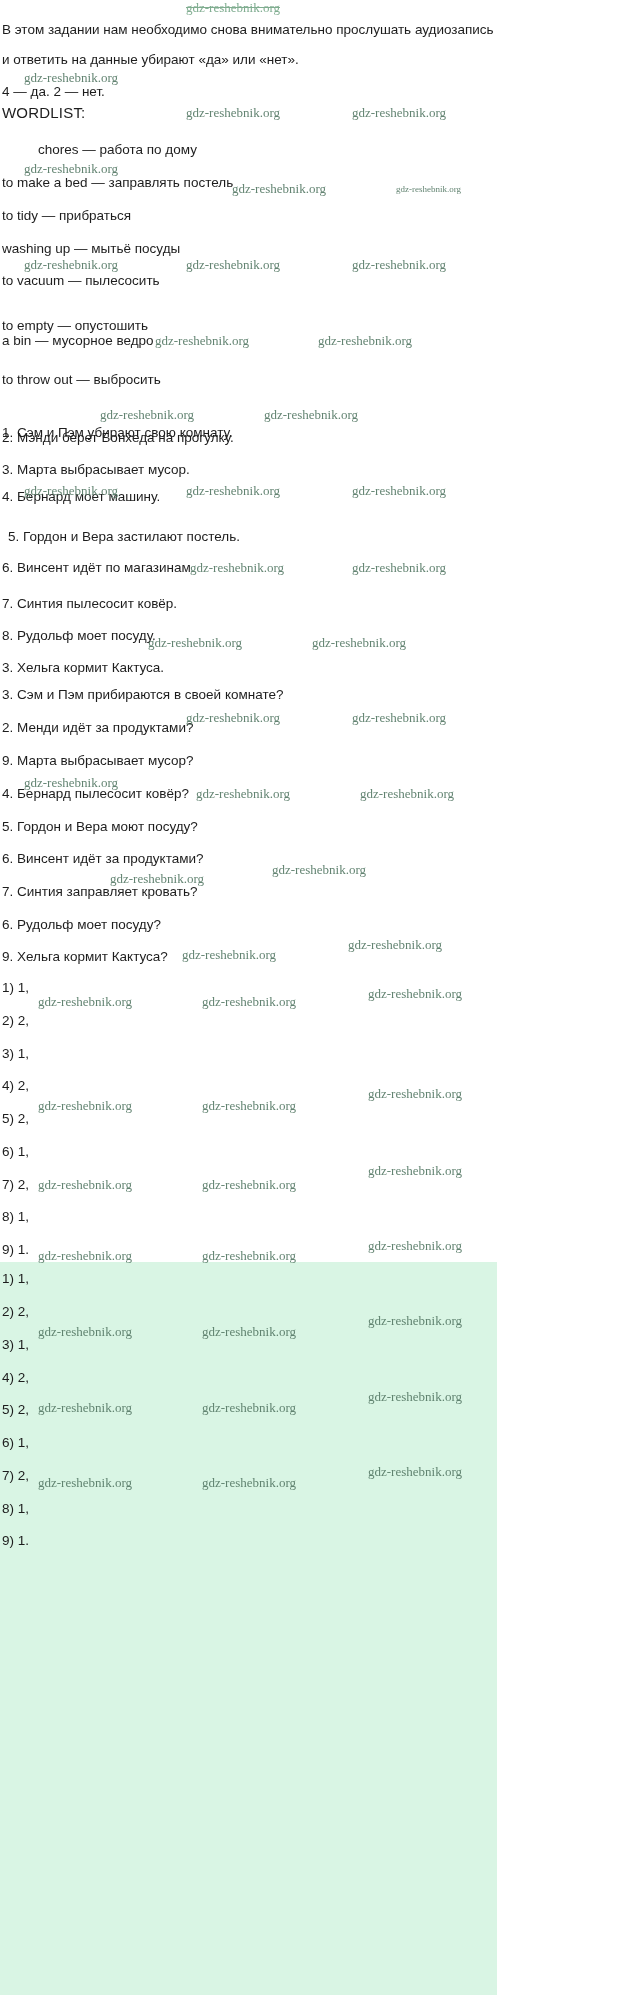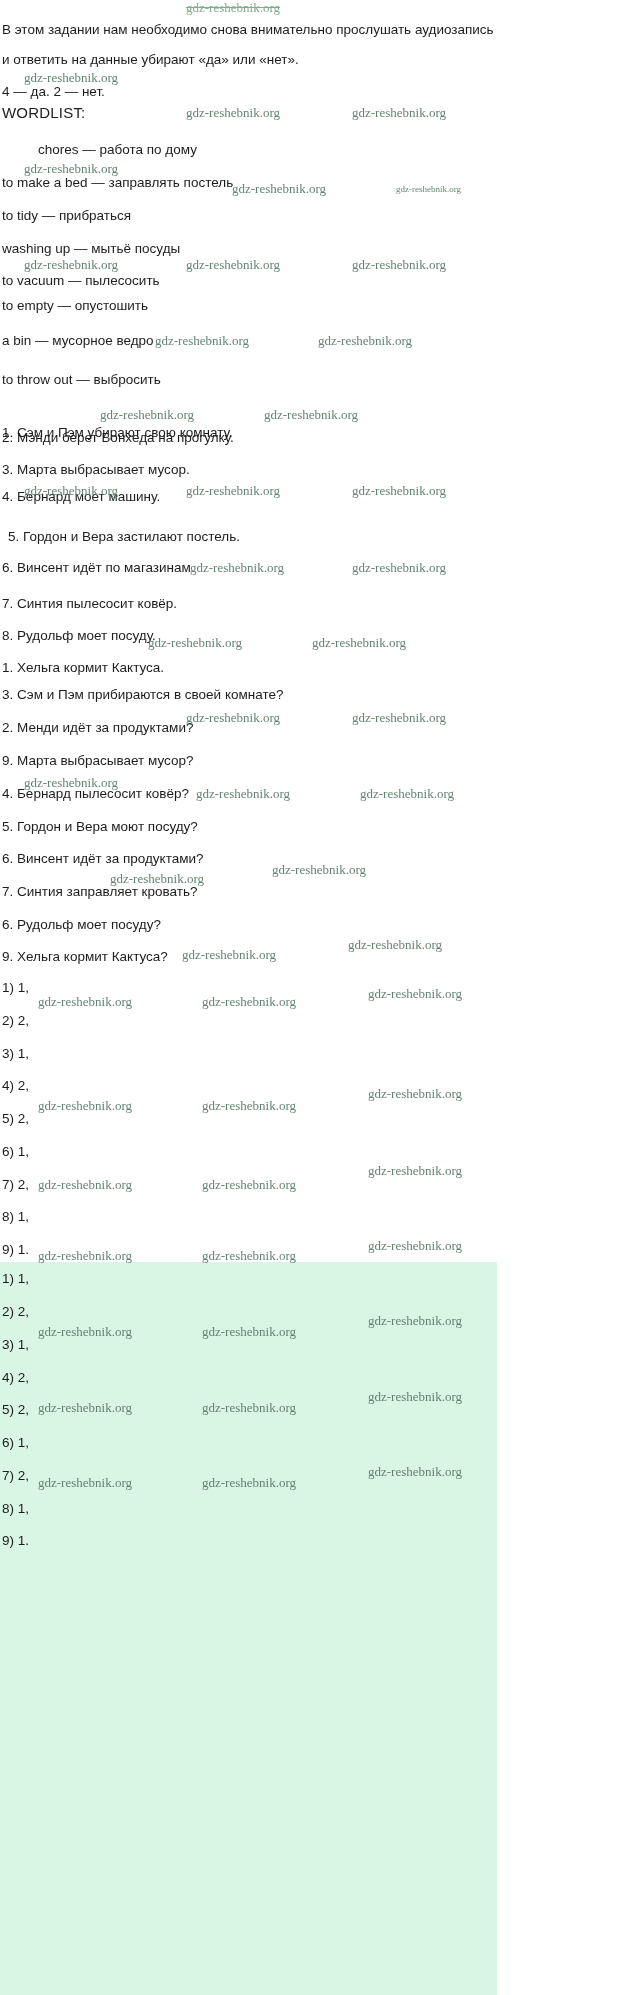--- a/index.html
+++ b/index.html
@@ -65,33 +65,33 @@
   <div class="line" style="left:2px; top:22px;">В этом задании нам необходимо снова внимательно прослушать аудиозапись</div>
   <div class="line" style="left:2px; top:52px;">и ответить на данные убирают «да» или «нет».</div>
   <div class="line" style="left:2px; top:84px;">4 — да. 2 — нет.</div>
 
   <div class="line wordlist-label" style="left:2px; top:105px;">WORDLIST:</div>
   <div class="line" style="left:2px; top:142px;margin-left:36px;">chores — работа по дому</div>
   <div class="line" style="left:2px; top:175px;">to make a bed — заправлять постель</div>
   <div class="line" style="left:2px; top:208px;">to tidy — прибраться</div>
   <div class="line" style="left:2px; top:241px;">washing up — мытьё посуды</div>
   <div class="line" style="left:2px; top:273px;">to vacuum — пылесосить</div>
-  <div class="line" style="left:2px; top:298px;text-align:center;">to empty — опустошить</div>
+  <div class="line" style="left:2px; top:318px;text-align:center;">to empty — опустошить</div>
   <div class="line" style="left:2px; top:333px;">a bin — мусорное ведро</div>
   <div class="line" style="left:2px; top:372px;">to throw out — выбросить</div>
 
   <div class="line" style="left:2px; top:397px;margin-top:28px;">1. Сэм и Пэм убирают свою комнату.</div>
   <div class="line" style="left:2px; top:430px;">2. Мэнди берет Бонхеда на прогулку.</div>
   <div class="line" style="left:2px; top:462px;">3. Марта выбрасывает мусор.</div>
   <div class="line" style="left:2px; top:489px;">4. Бернард моет машину.</div>
   <div class="line" style="left:8px; top:529px;">5. Гордон и Вера застилают постель.</div>
   <div class="line" style="left:2px; top:560px;">6. Винсент идёт по магазинам</div>
   <div class="line" style="left:2px; top:596px;">7. Синтия пылесосит ковёр.</div>
   <div class="line" style="left:2px; top:628px;">8. Рудольф моет посуду.</div>
-  <div class="line" style="left:2px; top:660px;">1. Хельга кормит Кактуса.</div>
+  <div class="line" style="left:2px; top:660px;">3. Хельга кормит Кактуса.</div>
 
   <div class="line" style="left:2px; top:687px;">3. Сэм и Пэм прибираются в своей комнате?</div>
   <div class="line" style="left:2px; top:720px;">2. Менди идёт за продуктами?</div>
   <div class="line" style="left:2px; top:753px;">9. Марта выбрасывает мусор?</div>
   <div class="line" style="left:2px; top:786px;text-align:center;">4. Бернард пылесосит ковёр?</div>
   <div class="line" style="left:2px; top:819px;">5. Гордон и Вера моют посуду?</div>
   <div class="line" style="left:2px; top:851px;">6. Винсент идёт за продуктами?</div>
   <div class="line" style="left:2px; top:884px;">7. Синтия заправляет кровать?</div>
   <div class="line" style="left:2px; top:917px;">6. Рудольф моет посуду?</div>
   <div class="line" style="left:2px; top:949px;">9. Хельга кормит Кактуса?</div>

